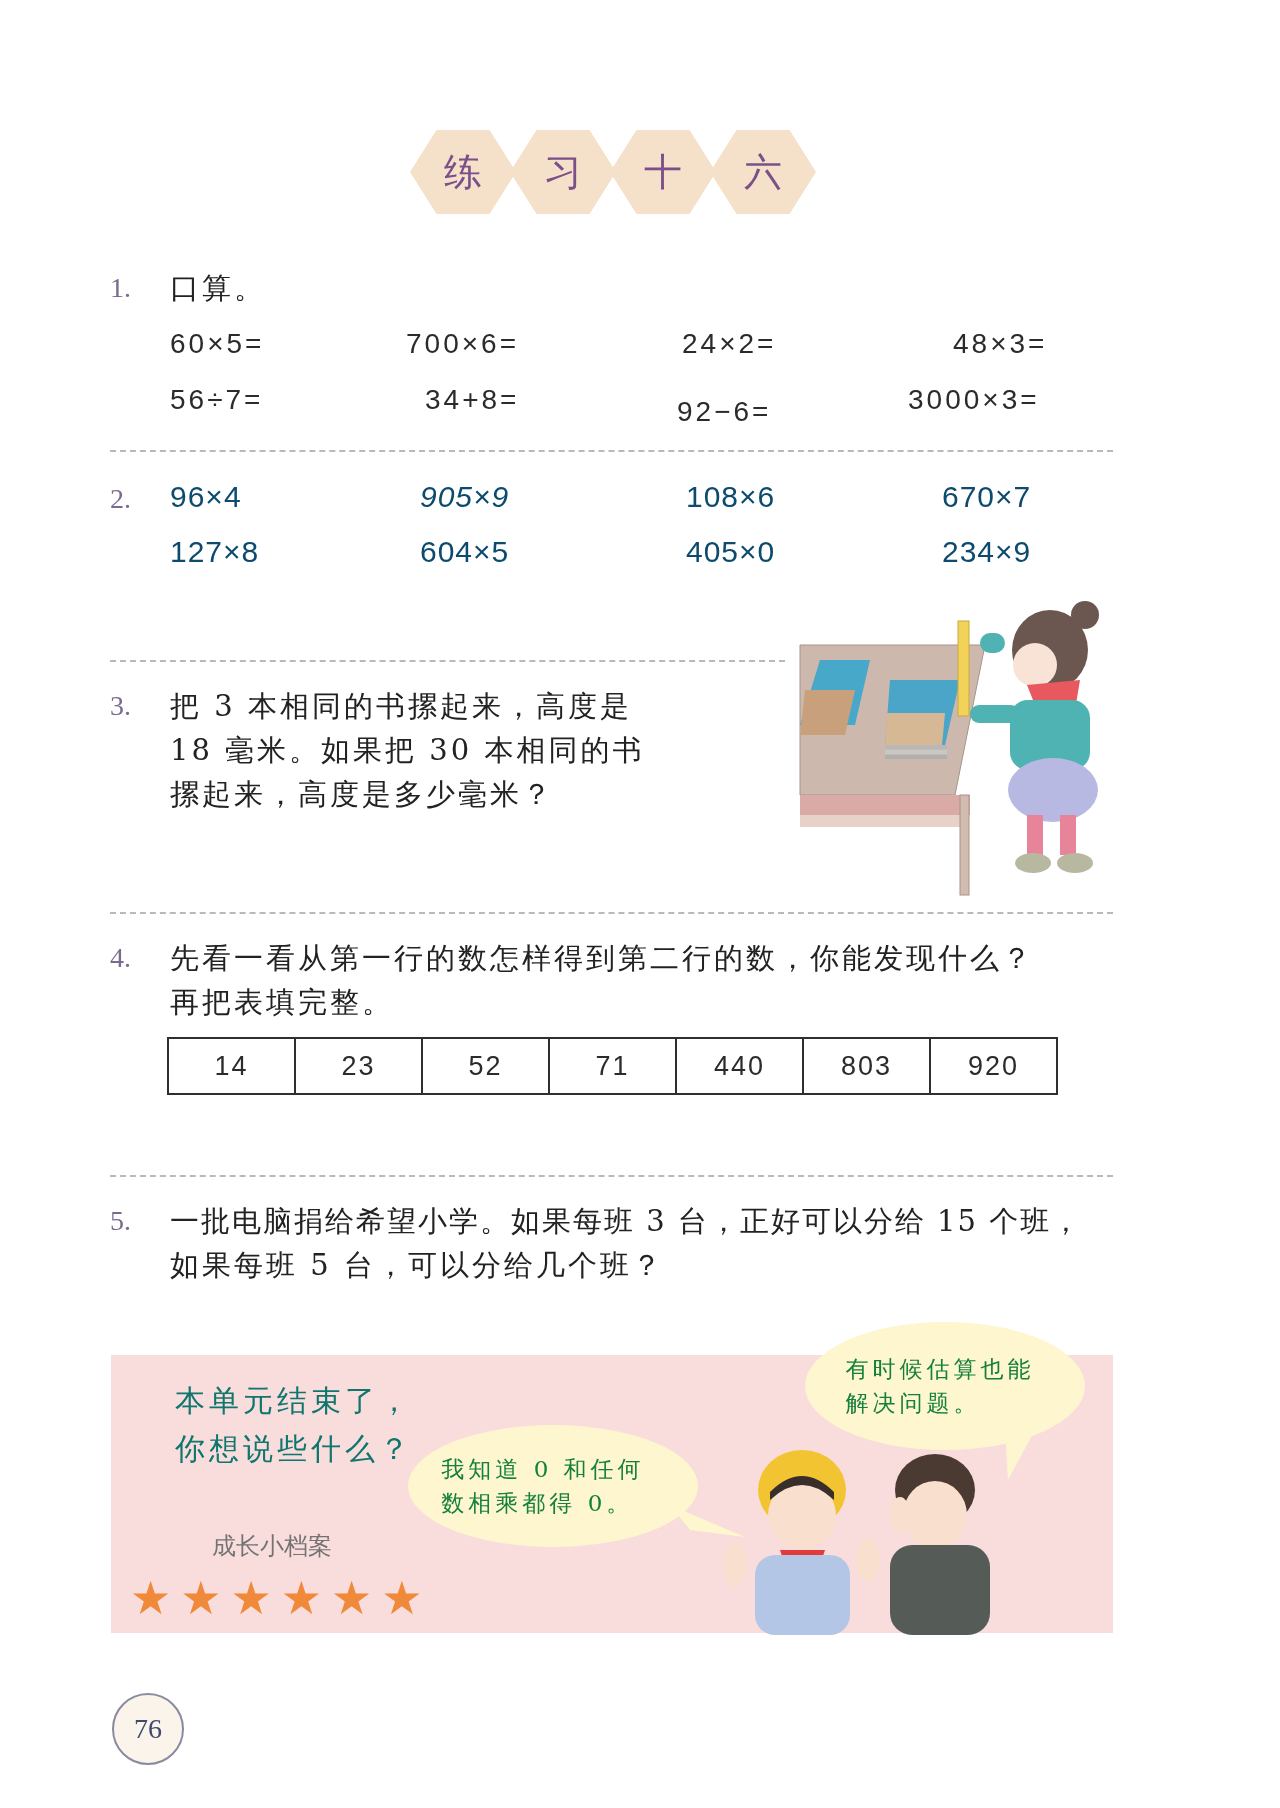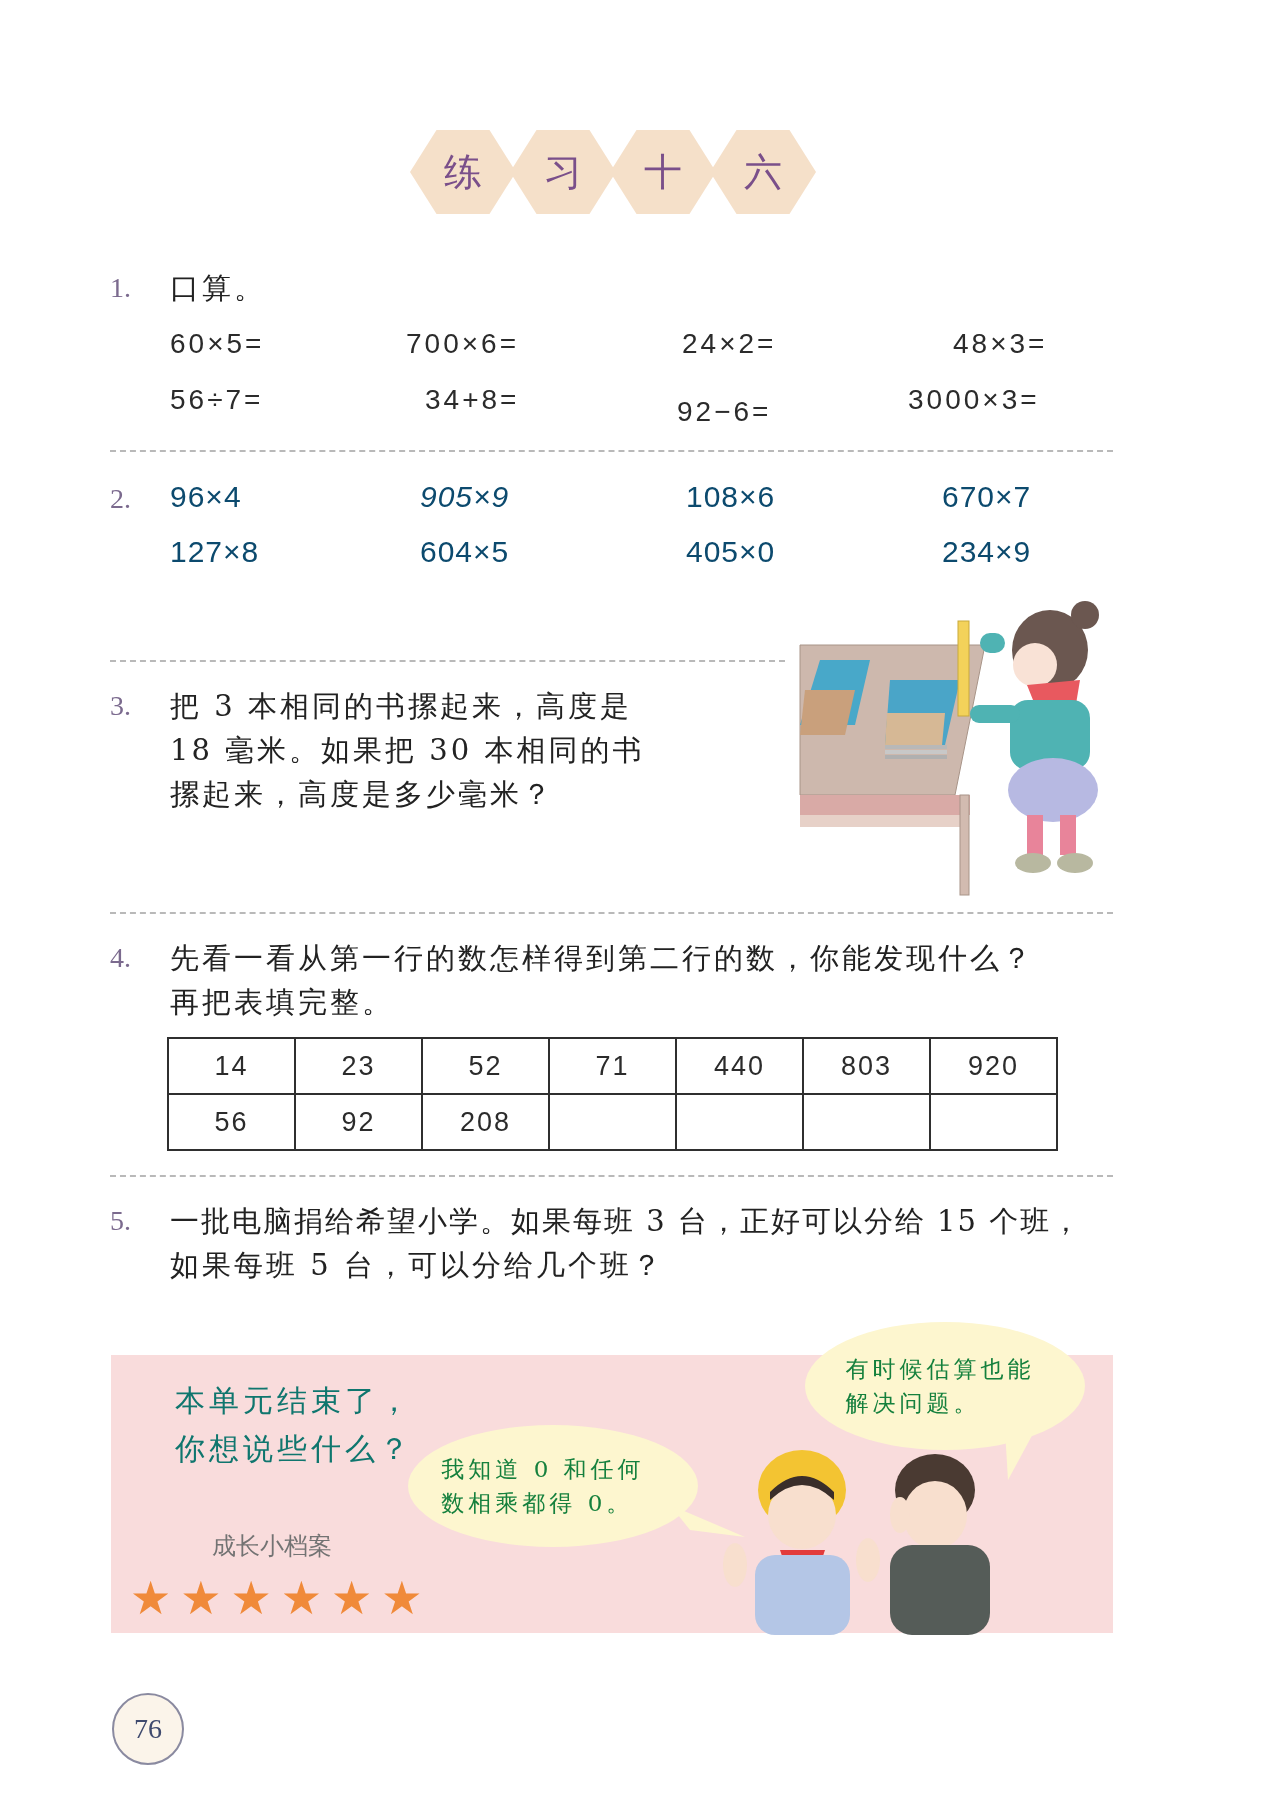--- a/index.html
+++ b/index.html
@@ -139,29 +139,20 @@
   <tbody>
       <tr>
     <td>14</td>
     <td>23</td>
     <td>52</td>
     <td>71</td>
     <td>440</td>
     <td>803</td>
     <td>920</td>
   </tr>
-  <tr>
-    <td>56</td>
-    <td>92</td>
-    <td>208</td>
-    <td></td>
-    <td></td>
-    <td></td>
-    <td></td>
-  </tr>
 </tbody>
   </table>
 
 <div class="dash" style="left:110px; top:1175px; width:1003px;"></div>
 
 <div class="qnum" style="left:110px; top:1205px;">5.</div>
 <div class="qtext" style="left:170px; top:1199px; letter-spacing:2px;">一批电脑捐给希望小学。如果每班 3 台，正好可以分给 15 个班，</div>
 <div class="qtext" style="left:170px; top:1243px;">如果每班 5 台，可以分给几个班？</div>
 
 <div class="panel"></div>

